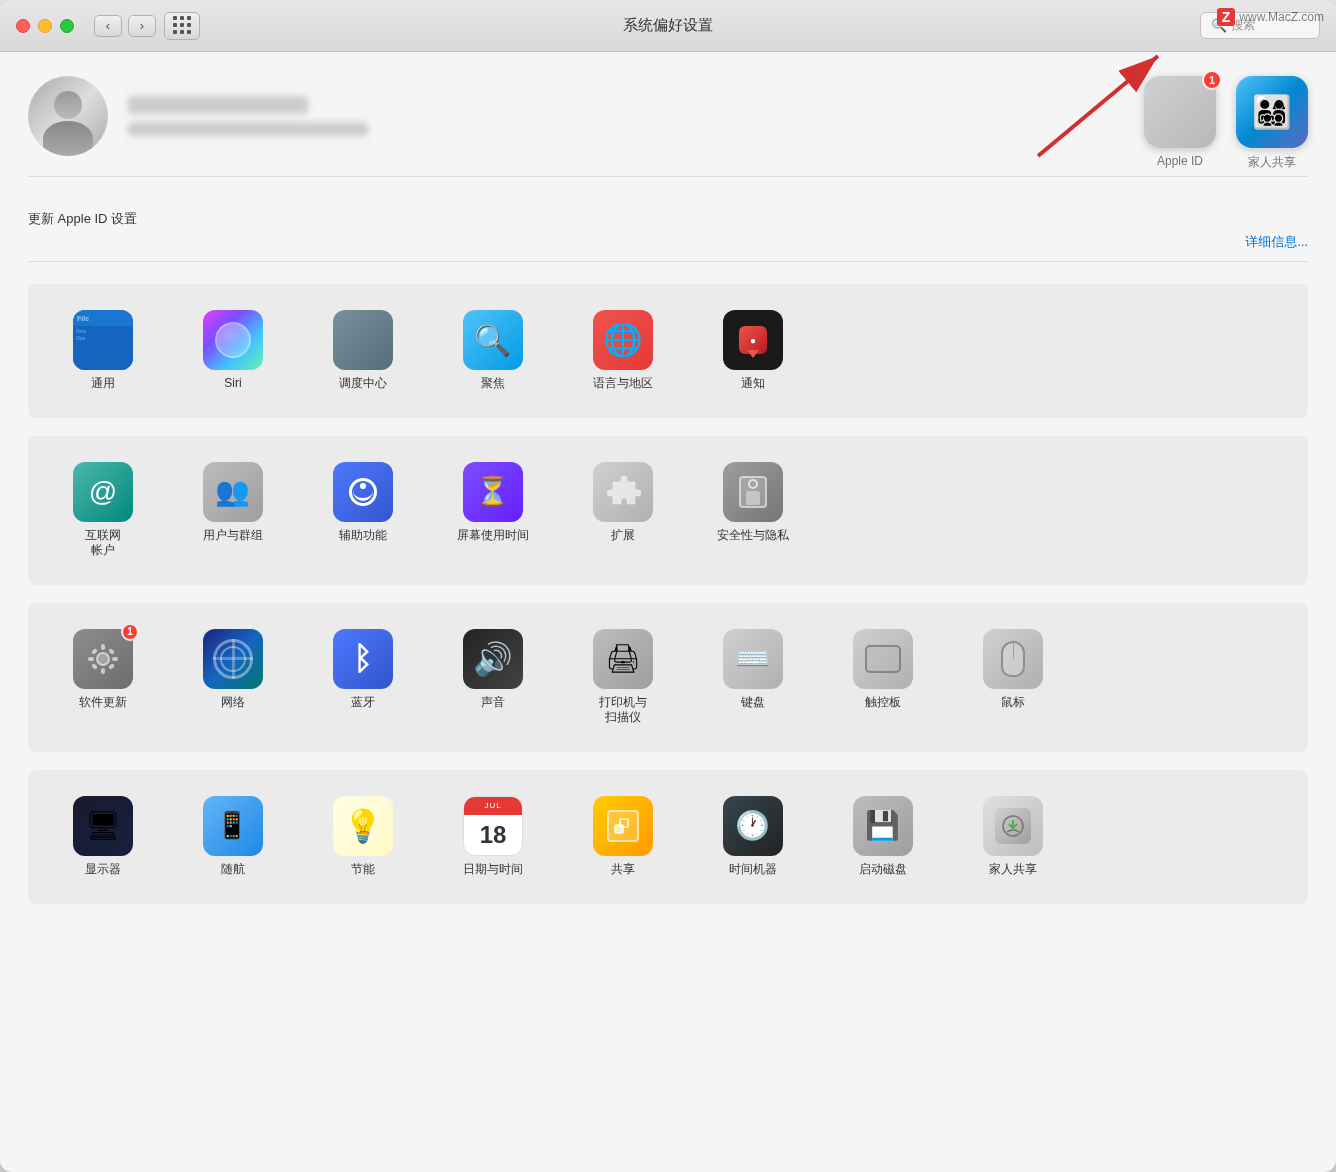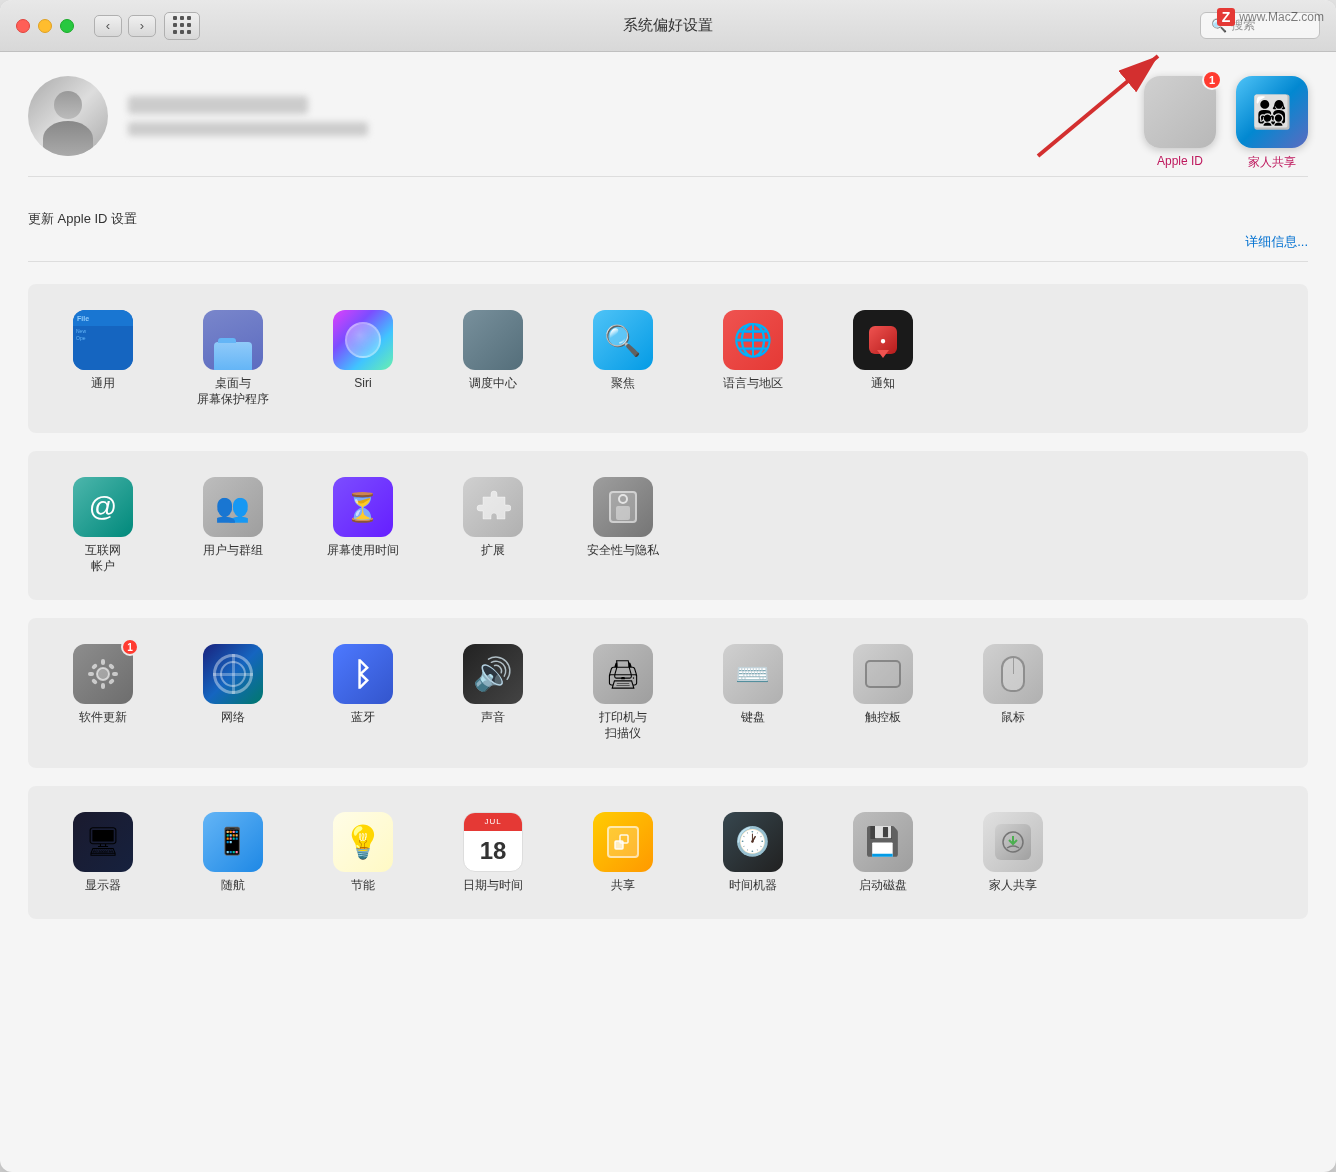--- a/index.html
+++ b/index.html
@@ -243,21 +243,21 @@
       color: white;
       font-size: 11px;
       font-weight: bold;
       display: flex;
       align-items: center;
       justify-content: center;
       border: 2px solid #f5f5f5;
     }
     .top-icon-label {
       font-size: 12px;
-      color: #be185d;
+      color: #737373;
     }
 
     
     .update-bar {
       display: flex;
       align-items: center;
       justify-content: space-between;
       padding: 10px 0;
       border-top: 1px solid #ddd;
       border-bottom: 1px solid #ddd;
@@ -506,26 +506,20 @@
               <span style="color:#90caf9;font-weight:bold;font-size:7px;">File</span>
             </div>
             <div style="background:#1565c0;padding:2px 3px;font-size:5px;color:#64b5f6;line-height:1.4;flex:1;">
               <div>New</div>
               <div>Ope</div>
             </div>
           </div>
           <span class="pref-label">通用</span>
         </div>
 
-        <div class="pref-item">
-          <div class="desktop-icon-wrapper">
-            <div class="desktop-folder"></div>
-          </div>
-          <span class="pref-label">桌面与<br>屏幕保护程序</span>
-        </div>
 
 
         <div class="pref-item">
           <div class="pref-icon icon-siri" style="align-items:center;justify-content:center;">
             <div style="width:36px;height:36px;border-radius:50%;background:radial-gradient(circle at 40% 35%, rgba(255,255,255,0.4), transparent);box-shadow:inset 0 0 12px rgba(255,255,255,0.3);border:2px solid rgba(255,255,255,0.4);"></div>
           </div>
           <span class="pref-label">Siri</span>
         </div>
 
         <div class="pref-item">
@@ -582,20 +576,29 @@
           <span class="pref-label">互联网<br>帐户</span>
         </div>
 
         <div class="pref-item">
           <div class="pref-icon icon-users" style="align-items:center;justify-content:center;">
             <span style="font-size:28px;">👥</span>
           </div>
           <span class="pref-label">用户与群组</span>
         </div>
 
+        <div class="pref-item">
+          <div class="pref-icon icon-accessibility" style="align-items:center;justify-content:center;">
+            <div style="width:28px;height:28px;border-radius:50%;border:3px solid white;display:flex;align-items:center;justify-content:center;position:relative;">
+              <div style="width:6px;height:6px;border-radius:50%;background:white;position:absolute;top:2px;"></div>
+              <div style="position:absolute;bottom:2px;width:20px;height:10px;border-bottom:3px solid white;border-radius:0 0 10px 10px;"></div>
+            </div>
+          </div>
+          <span class="pref-label">辅助功能</span>
+        </div>
 
         <div class="pref-item">
           <div class="pref-icon icon-screentime" style="align-items:center;justify-content:center;">
             <span style="font-size:28px;">⏳</span>
           </div>
           <span class="pref-label">屏幕使用时间</span>
         </div>
 
         <div class="pref-item">
           <div class="pref-icon" style="background:linear-gradient(135deg,#d0d0d0,#b0b0b0);align-items:center;justify-content:center;">

